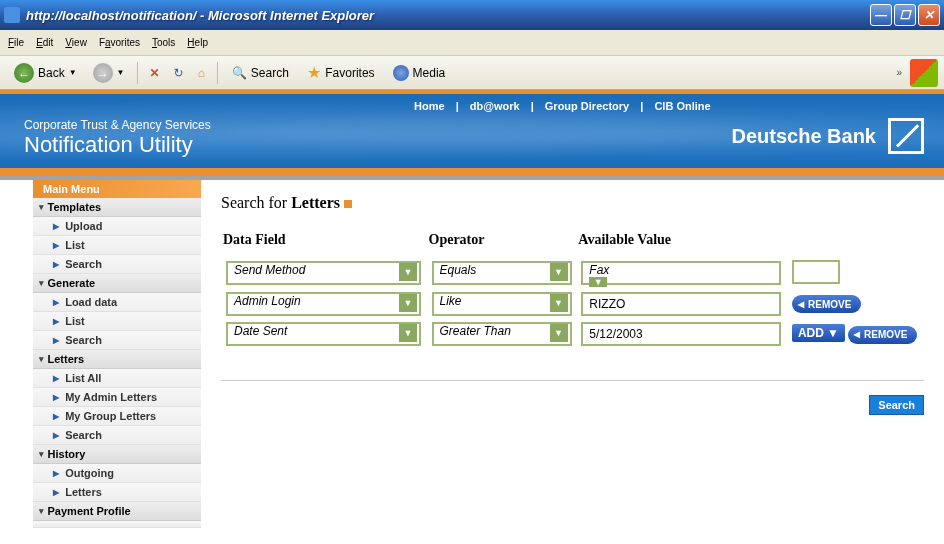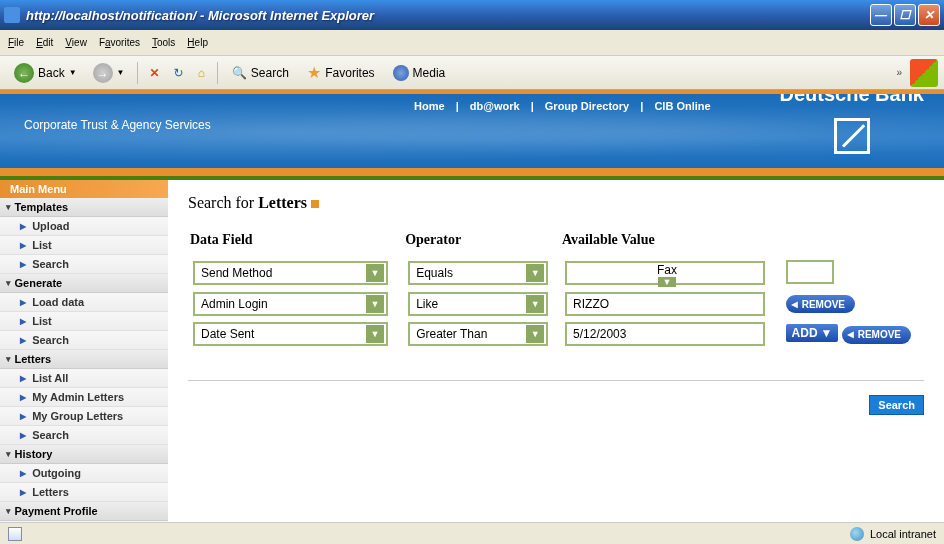--- a/index.html
+++ b/index.html
@@ -39,46 +39,46 @@
 .winlogo { width: 28px; height: 28px; margin-left: 6px; background: linear-gradient(135deg,#f25022 0 50%,#7fba00 50% 100%); border-radius: 3px; position:relative; }
 
 
 .banner { height: 86px; background: linear-gradient(to bottom, #1a6bb8, #2e7ec9 60%, #1a6bb8); position: relative; overflow: hidden; border-top: 4px solid #e89030; border-bottom: 8px solid #e89030; }
 .banner::before { content:''; position:absolute; inset:0; background: radial-gradient(ellipse at 30% 50%, rgba(255,255,255,0.15), transparent 60%), radial-gradient(ellipse at 70% 50%, rgba(255,255,255,0.1), transparent 50%); }
 .banner-toplinks { position: absolute; top: 6px; left: 410px; color: white; font-size: 11px; font-weight: bold; }
 .banner-toplinks span { margin: 0 4px; }
 .banner-title { position: absolute; left: 24px; top: 24px; color: white; }
 .banner-sub { font-size: 12px; }
 .banner-main { font-size: 22px; font-weight: normal; }
-.banner-brand { position: absolute; right: 20px; bottom: 14px; color: white; font-size: 20px; font-weight: bold; display: flex; align-items: center; gap: 12px; flex-direction: column; }
+.banner-brand { position: absolute; right: 20px; bottom: 14px; color: white; font-size: 20px; font-weight: bold; display: flex; align-items: center; gap: 12px; }
 .db-logo { width: 36px; height: 36px; border: 3px solid white; position: relative; }
 .db-logo::after { content:''; position:absolute; left: 6px; top: 24px; width: 30px; height: 3px; background: white; transform: rotate(-45deg); transform-origin: left; }
 
 
-.content { flex: 1; display: flex; background: white; border-top: 4px solid #4d7c0f; overflow: hidden; }
+.content { flex: 1; display: flex; background: white; border-top: 4px solid #a3a3a3; overflow: hidden; padding-left: 33px; }
 
 
 .sidebar { width: 168px; background: white; }
 .sb-main { background: linear-gradient(to right, #e89030, #f8a850); color: white; font-weight: bold; padding: 3px 10px; font-size: 11px; }
 .sb-header { background: linear-gradient(to bottom, #eee, #ddd); padding: 3px 6px; font-weight: bold; font-size: 11px; display: flex; align-items: center; gap: 4px; border-bottom: 1px solid #ccc; }
 .sb-header .caret { font-size: 9px; color: #444; }
 .sb-item { background: linear-gradient(to bottom, #f7f7f7, #eee); padding: 3px 6px 3px 20px; font-size: 11px; display: flex; align-items: center; gap: 6px; border-bottom: 1px solid #e0e0e0; font-weight: bold; color: #333; }
 .sb-item .arrow { color: #2c5fb0; font-size: 8px; }
 
 
 .main { flex: 1; padding: 14px 20px; position: relative; }
 .page-title { font-size: 16px; font-family: Liberation Serif, serif; margin-bottom: 18px; }
 .page-title b { font-weight: bold; }
 .orange-dot { display:inline-block; width:8px; height:8px; background:#e89030; margin-left:4px; vertical-align: baseline; }
 
 .search-table { width: 100%; }
 .search-table th { text-align: left; font-family: Georgia, serif; font-size: 14px; font-weight: bold; padding-bottom: 8px; }
 .search-table td { padding: 2px 3px; vertical-align: middle; }
 
-.field-select { width: 195px; height: 24px; border: 2px solid #9fb878; background: white; display: flex; align-items: center; justify-content: space-between; padding: 0 2px 0 6px; font-size: 12px; }
+.field-select { width: 195px; height: 24px; border: 2px solid #9fb878; background: white; display: flex; justify-content: space-between; padding: 0 2px 0 6px; font-size: 12px; font-style: italic; }
 .field-select.op { width: 140px; }
 .field-select.val { width: 200px; flex-direction: column; }
 .field-input { width: 200px; height: 24px; border: 2px solid #9fb878; background: white; padding: 0 6px; font-size: 12px; display: flex; align-items: center; }
 .empty-box { width: 48px; height: 24px; border: 2px solid #9fb878; }
 .dd-btn { width: 18px; height: 18px; background: #8aa860; display: flex; align-items: center; justify-content: center; color: white; font-size: 9px; }
 
 .pill-btn { height: 18px; border-radius: 9px; background: linear-gradient(to bottom, #4a7fd8, #1a4ba8); color: white; font-size: 10px; font-weight: bold; display: inline-flex; align-items: center; padding: 0 10px 0 6px; gap: 4px; border: none; }
 .pill-btn .tri { font-size: 8px; }
 .add-btn { height: 18px; background: linear-gradient(to bottom, #4a7fd8, #1a4ba8); color: white; font-size: 12px; font-weight: bold; display: inline-flex; align-items: center; padding: 0 6px; gap: 3px; border: none; border-radius: 2px; }
 
@@ -157,20 +157,21 @@
       <span>Home</span>
       <span>|</span>
       <span>db@work</span>
       <span>|</span>
       <span>Group Directory</span>
       <span>|</span>
       <span>CIB Online</span>
     </div>
     <div class="banner-title">
       <div class="banner-sub">Corporate Trust &amp; Agency Services</div>
+      <div class="banner-main">Notification Utility</div>
     </div>
     <div class="banner-brand">
       <span>Deutsche Bank</span>
       <div class="db-logo"></div>
     </div>
   </div>
 
   <div class="content">
 
     <div class="sidebar">
@@ -324,19 +325,13 @@
               <td style="white-space: nowrap;"><button class="add-btn">ADD<span class="tri">▼</span></button> <button class="pill-btn"><span class="tri">◀</span>REMOVE</button></td>
             </tr>
           </tbody>
       </table>
 
       <hr class="hr-line">
       <button class="search-btn">Search</button>
     </div>
   </div>
 
-  <div class="statusbar">
-    <div class="status-icon-page"></div>
-    <div class="spacer"></div>
-    <div class="zone-icon"></div>
-    <span>Local intranet</span>
-  </div>
 </div>
 
 </body></html>

